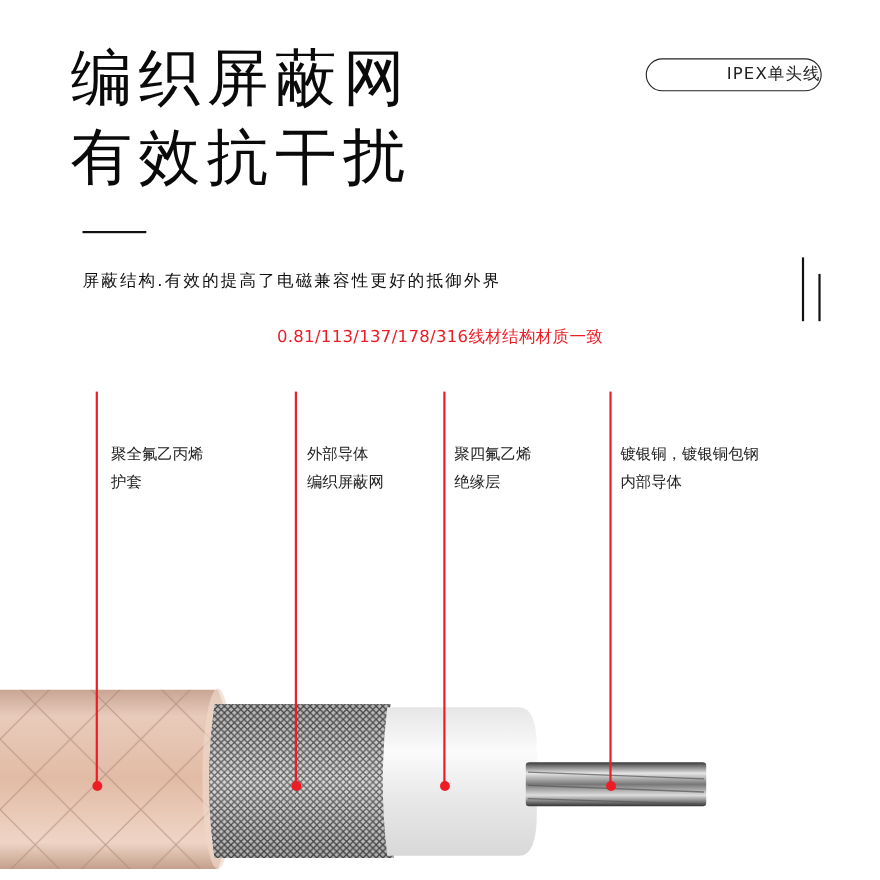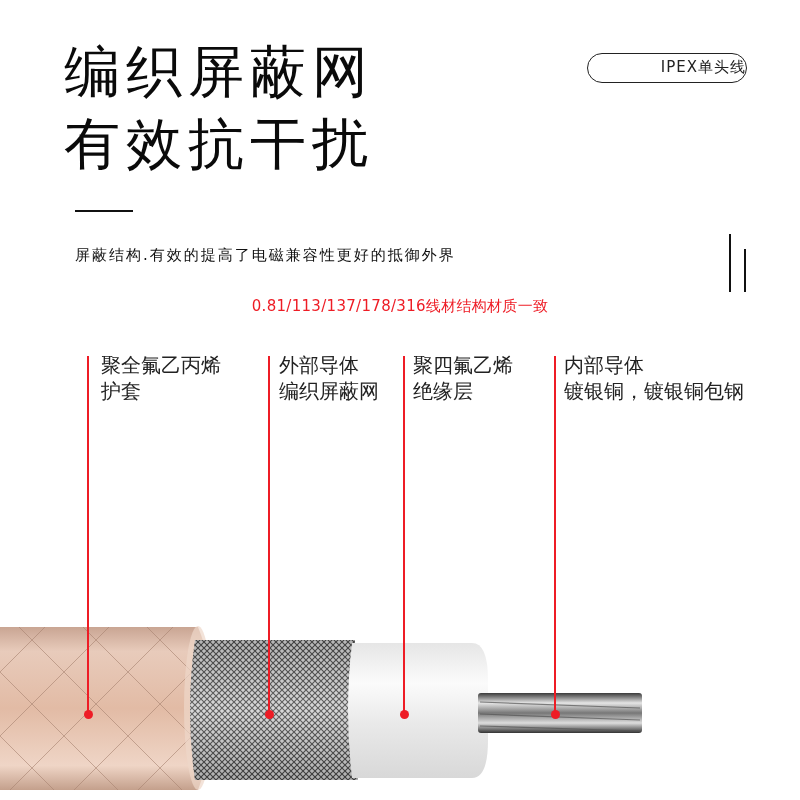--- a/index.html
+++ b/index.html
@@ -7,21 +7,21 @@
          font-family:"DejaVu Sans","Liberation Sans",sans-serif; color:#111; }
   .title { position:absolute; left:64px; font-size:56px; line-height:60px; letter-spacing:6px; color:#0a0a0a; font-weight:400; }
   .title.l1 { top:42px;font-family:Liberation Serif, serif; }
   .title.l2 { top:114px; }
   .rule { position:absolute; left:75px; top:210px; width:58px; height:2px; background:#111; }
   .badge { position:absolute; left:587px; top:53px; width:160px; height:30px; border:1.5px solid #222; border-radius:16px;
            box-sizing:border-box; text-align:right; font-size:15px; line-height:27px; color:#222; letter-spacing:1px; }
   .desc { position:absolute; left:75px; top:229px; font-size:15px; line-height:20px; color:#111; letter-spacing:2px;margin-top:16px; }
   .vbar { position:absolute; width:2px; background:#111; }
   .redline { position:absolute; left:0; right:0; top:297px; text-align:center; font-size:15px; color:#ee1c25; letter-spacing:0.3px; }
-  .label { position:absolute; font-size:20px; line-height:26px; color:#222; }
+  .label { position:absolute; font-size:14px; line-height:26px; color:#222;margin-top:48px; }
   .pin { position:absolute; width:2px; background:#ee1c25; }
   .dot { position:absolute; width:9px; height:9px; border-radius:50%; background:#ee1c25; }
   .cable { position:absolute; left:0; top:580px; width:800px; height:220px; }
 </style>
 </head>
 <body>
 
 <div class="title l1">编织屏蔽网</div>
 <div class="title l2">有效抗干扰</div>
 <div class="rule"></div>
@@ -41,22 +41,22 @@
 </div>
 <div class="label" style="left:279px; top:352px;">
   <div>外部导体</div>
   <div>编织屏蔽网</div>
 </div>
 <div class="label" style="left:413px; top:352px;">
   <div>聚四氟乙烯</div>
   <div>绝缘层</div>
 </div>
 <div class="label" style="left:564px; top:352px;">
+  <div>镀银铜，镀银铜包钢</div>
   <div>内部导体</div>
-  <div>镀银铜，镀银铜包钢</div>
 </div>
 
 <svg class="cable" viewBox="0 580 800 220" xmlns="http://www.w3.org/2000/svg">
   <defs>
     <linearGradient id="jacketG" x1="0" y1="0" x2="0" y2="1">
       <stop offset="0" stop-color="#c9a593"></stop>
       <stop offset="0.15" stop-color="#e8cbbb"></stop>
       <stop offset="0.5" stop-color="#e2bba5"></stop>
       <stop offset="0.85" stop-color="#efd5c6"></stop>
       <stop offset="1" stop-color="#c4a08c"></stop>

